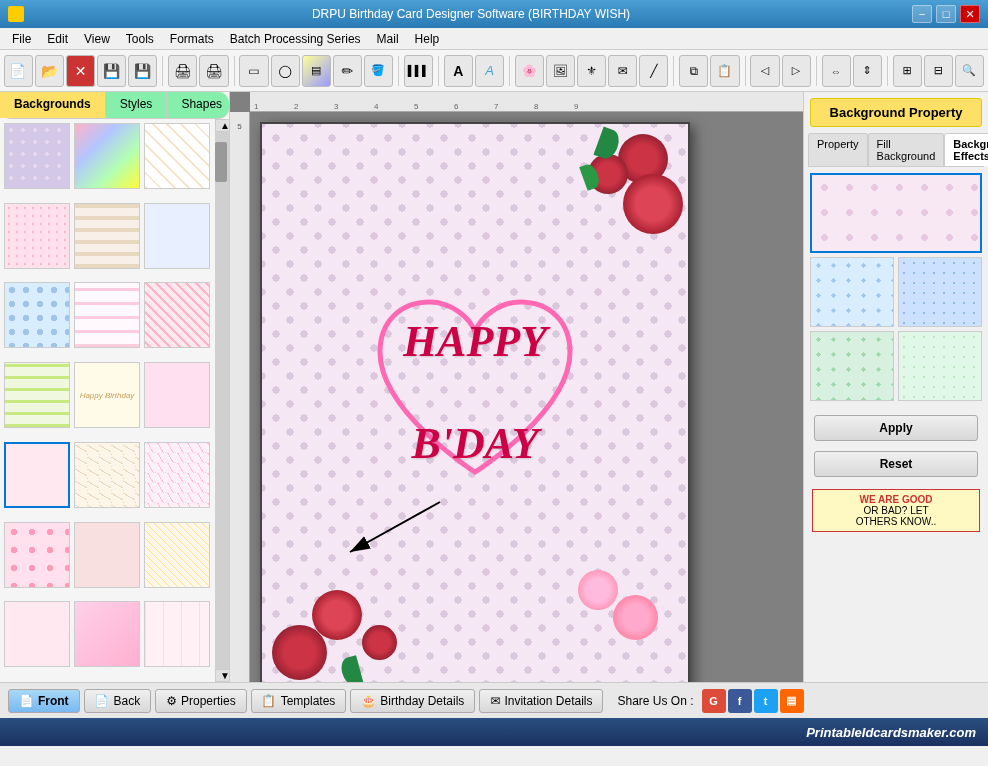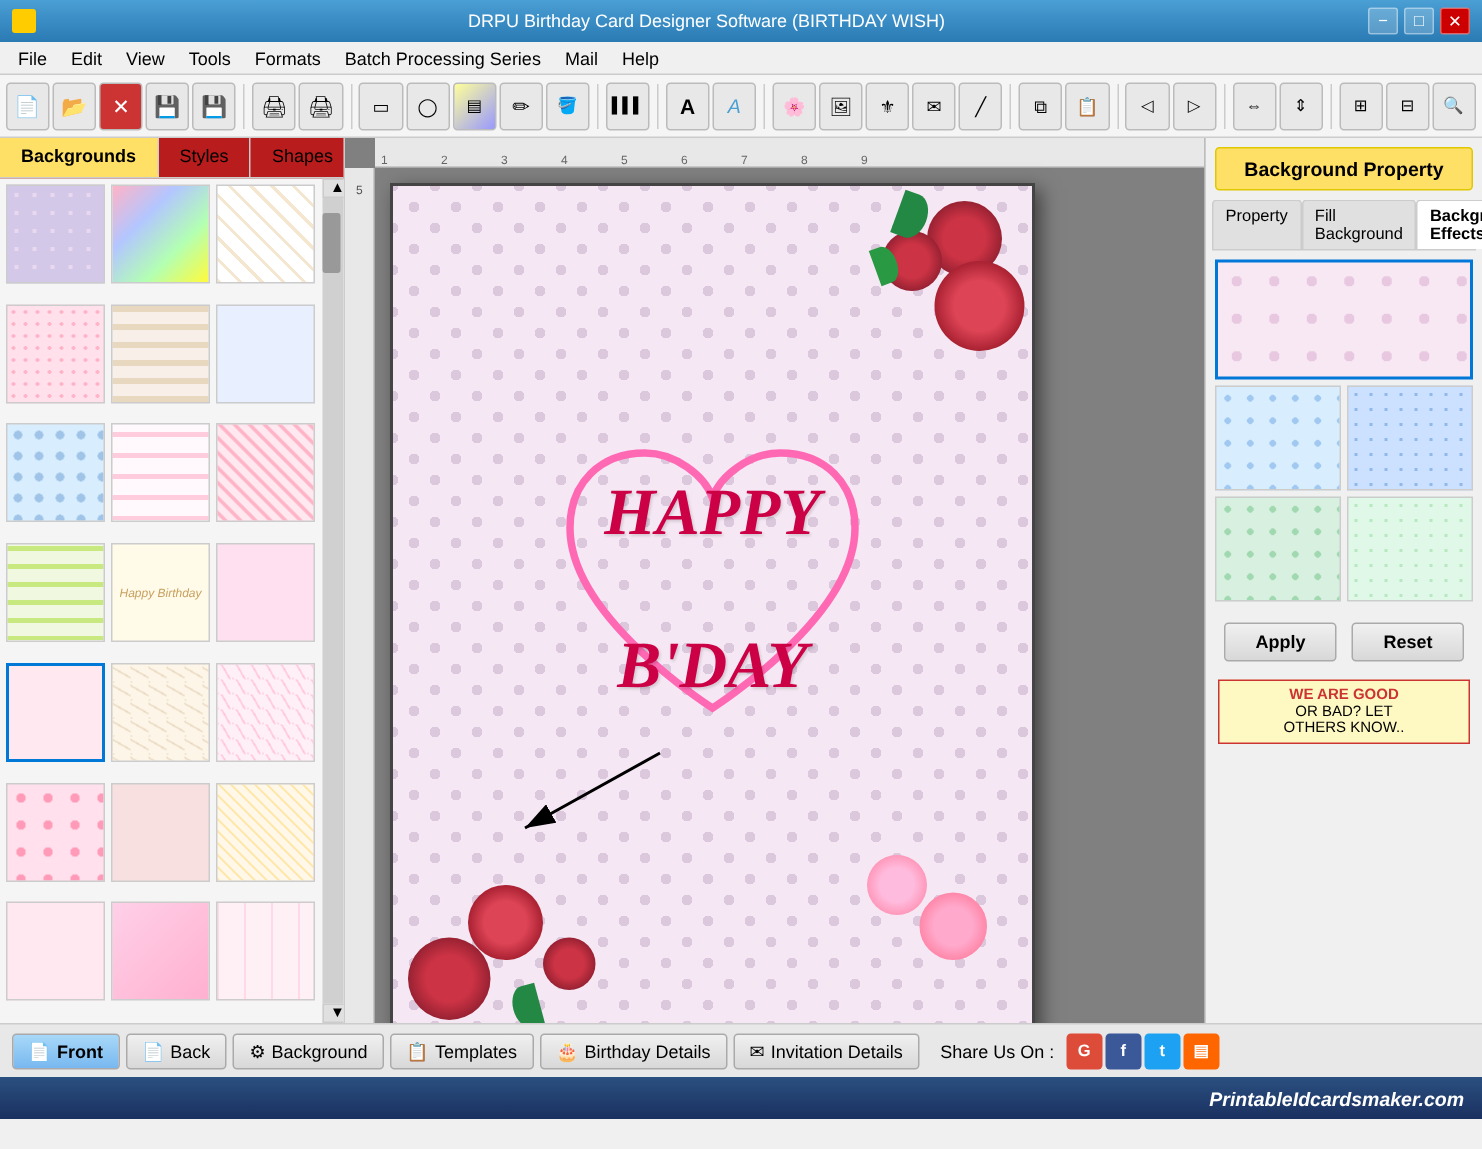--- a/index.html
+++ b/index.html
@@ -69,22 +69,23 @@
     
     #left-panel {
       width: 230px;
       background: #f5f5f5;
       border-right: 1px solid #ccc;
       display: flex;
       flex-direction: column;
     }
     #left-tabs {
       display: flex;
-      background: #b91c1c;
+      background: #86efac;
       border-bottom: 1px solid #ccc;
+      border-radius: 11px;
     }
     .left-tab {
       padding: 5px 14px;
       cursor: pointer;
       font-size: 12px;
       border-right: 1px solid #ccc;
     }
     .left-tab.active {
       background: #ffe066;
       font-weight: bold;
@@ -252,20 +253,21 @@
       border-radius: 2px;
       cursor: pointer;
     }
 
     
     #bottom-buttons {
       display: flex;
       gap: 10px;
       padding: 8px 10px;
       justify-content: center;
+      flex-direction: column;
     }
     .action-btn {
       padding: 5px 20px;
       background: linear-gradient(to bottom, #f0f0f0, #d8d8d8);
       border: 1px solid #aaa;
       border-radius: 3px;
       cursor: pointer;
       font-size: 12px;
       font-weight: bold;
     }
@@ -564,21 +566,21 @@
   <div class="status-btn active">
     <span>📄</span>
     <span>Front</span>
   </div>
   <div class="status-btn">
     <span>📄</span>
     <span>Back</span>
   </div>
   <div class="status-btn">
     <span>⚙</span>
-    <span>Background</span>
+    <span>Properties</span>
   </div>
   <div class="status-btn">
     <span>📋</span>
     <span>Templates</span>
   </div>
   <div class="status-btn">
     <span>🎂</span>
     <span>Birthday Details</span>
   </div>
   <div class="status-btn">

